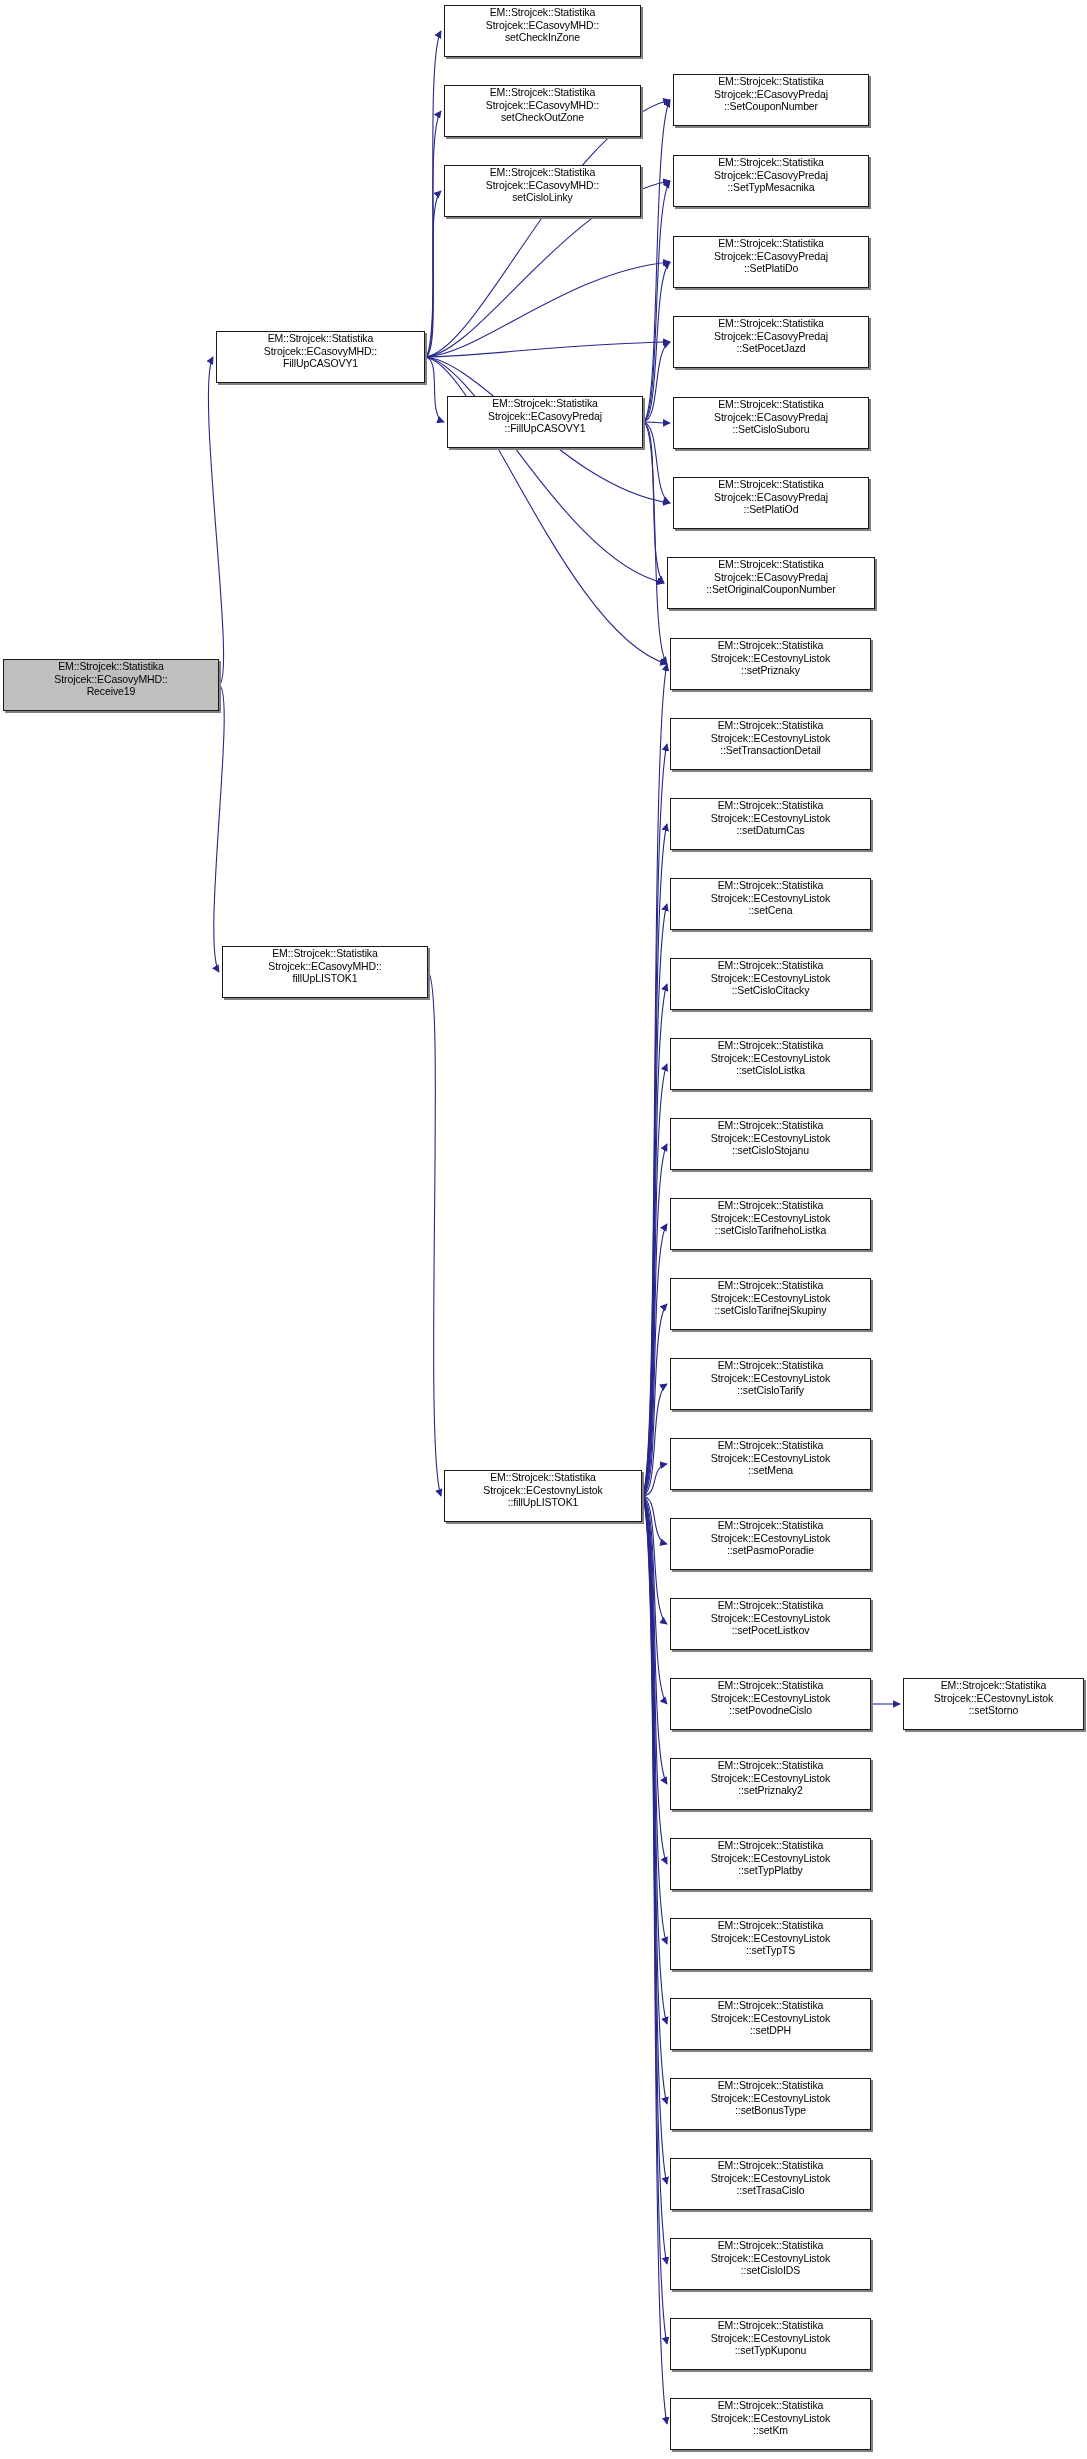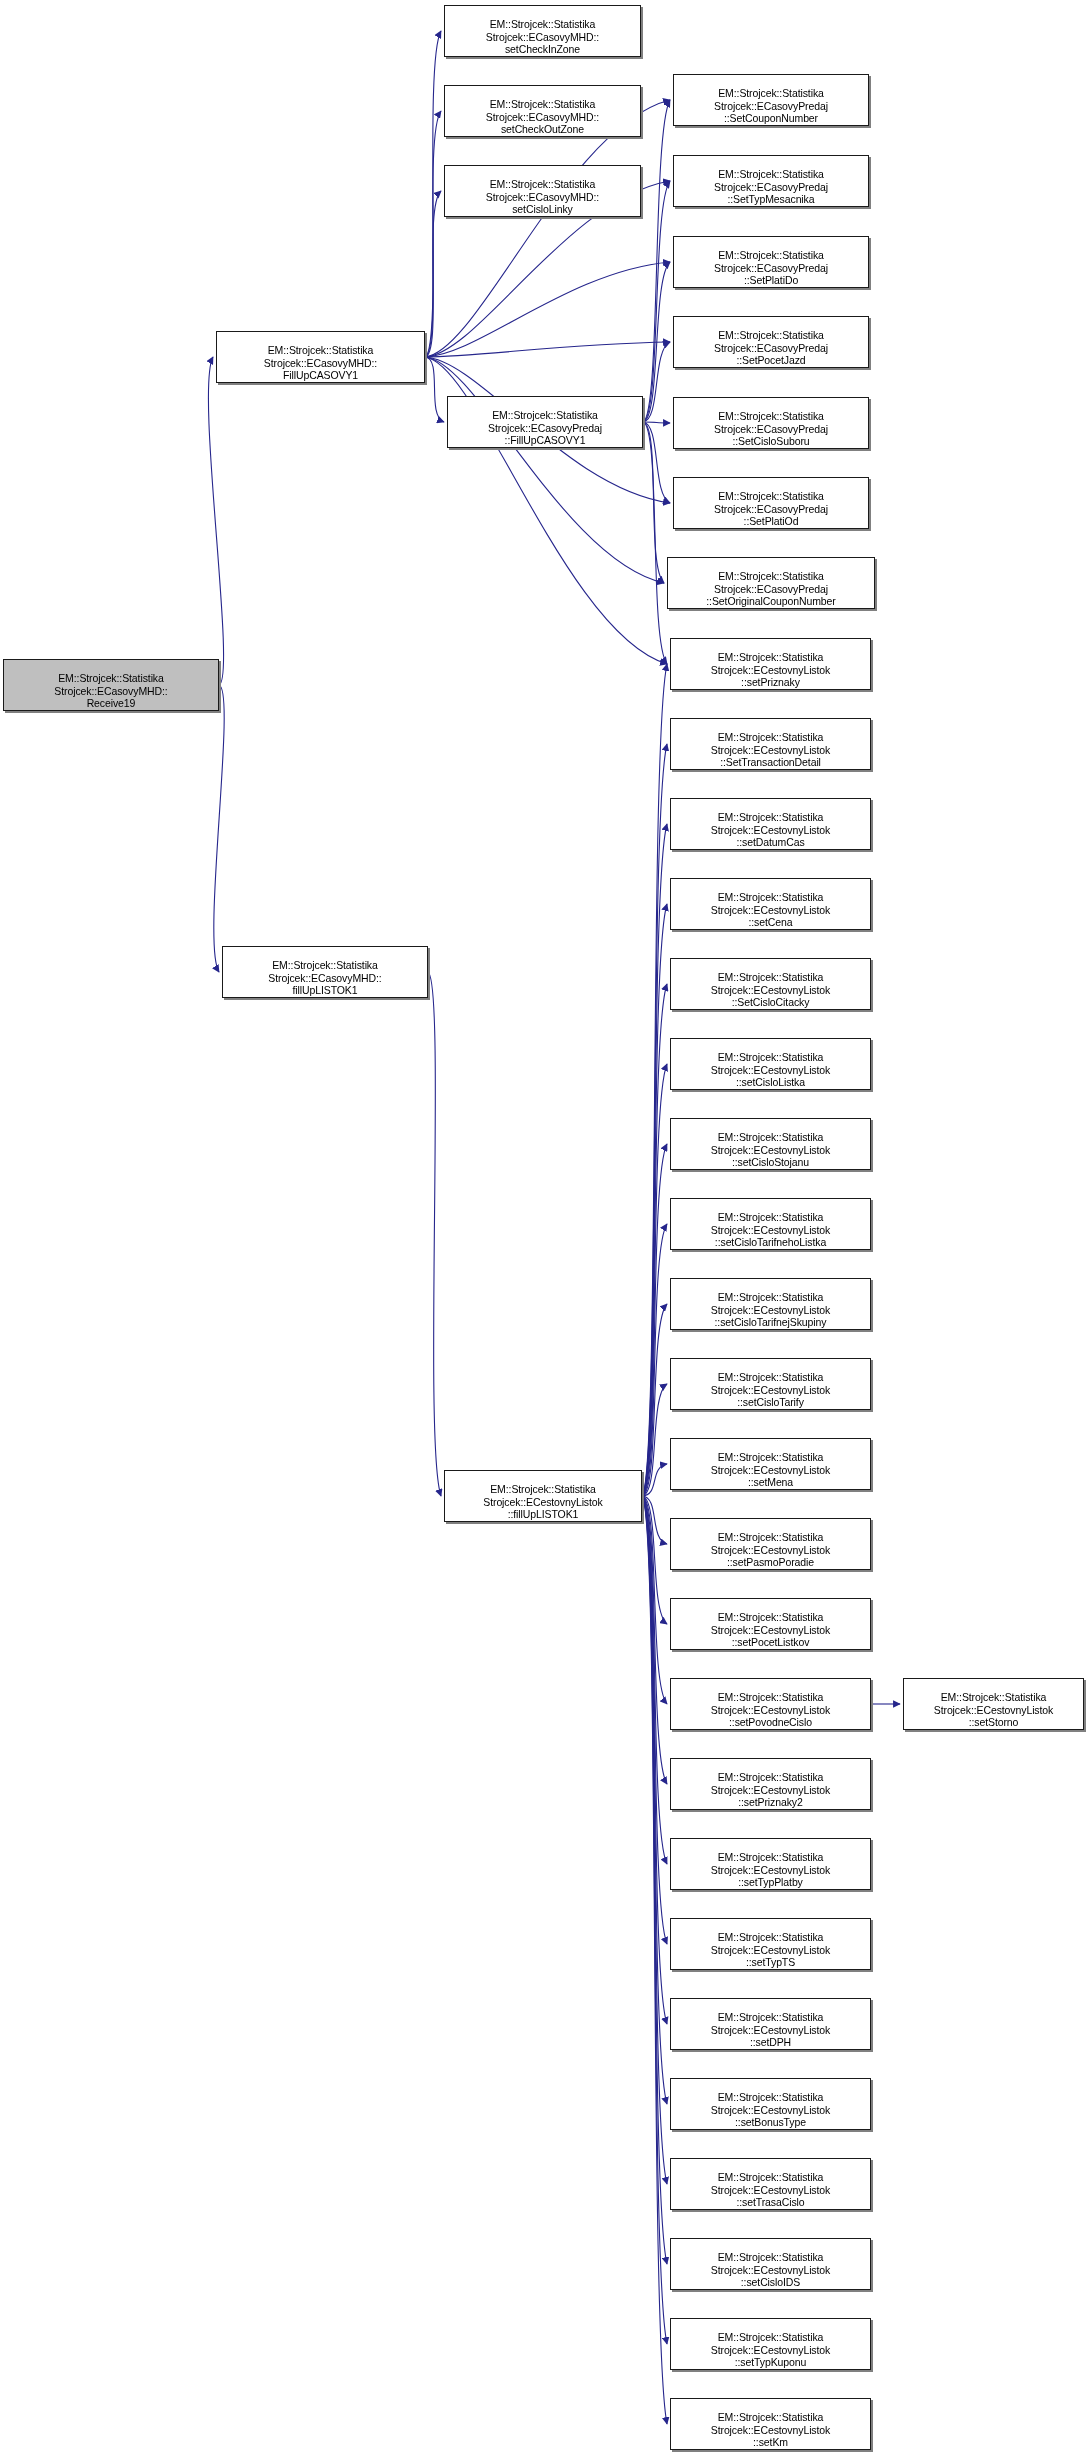--- a/index.html
+++ b/index.html
@@ -1,20 +1,20 @@
 <!DOCTYPE html>
 <html><head>
 <meta charset="utf-8">
 <style>
   html,body{margin:0;padding:0;background:#ffffff;}
   body{font-family:"Liberation Sans","DejaVu Sans",sans-serif;}
   #canvas{position:relative;width:1087px;height:2459px;background:#ffffff;overflow:hidden;}
   svg.edges{position:absolute;left:0;top:0;width:1087px;height:2459px;pointer-events:none;}
   .node{position:absolute;box-sizing:border-box;border:1px solid #1a1a1a;background:#ffffff;
-        box-shadow:2px 2px 0 0 #808080;display:flex;align-items:flex-end;justify-content:center;}
+        box-shadow:2px 2px 0 0 #808080;display:flex;align-items:flex-start;justify-content:center;}
   .node .lbl{font-size:10.5px;line-height:12.6px;color:#000000;text-align:center;white-space:pre-line;
              letter-spacing:-0.1px;padding:0 2px;}
   .node.root{background:#bfbfbf;}
 </style>
 </head>
 <body>
 
 <div id="canvas">
   <svg class="edges" id="edge-svg" xmlns="http://www.w3.org/2000/svg">
     <defs>

